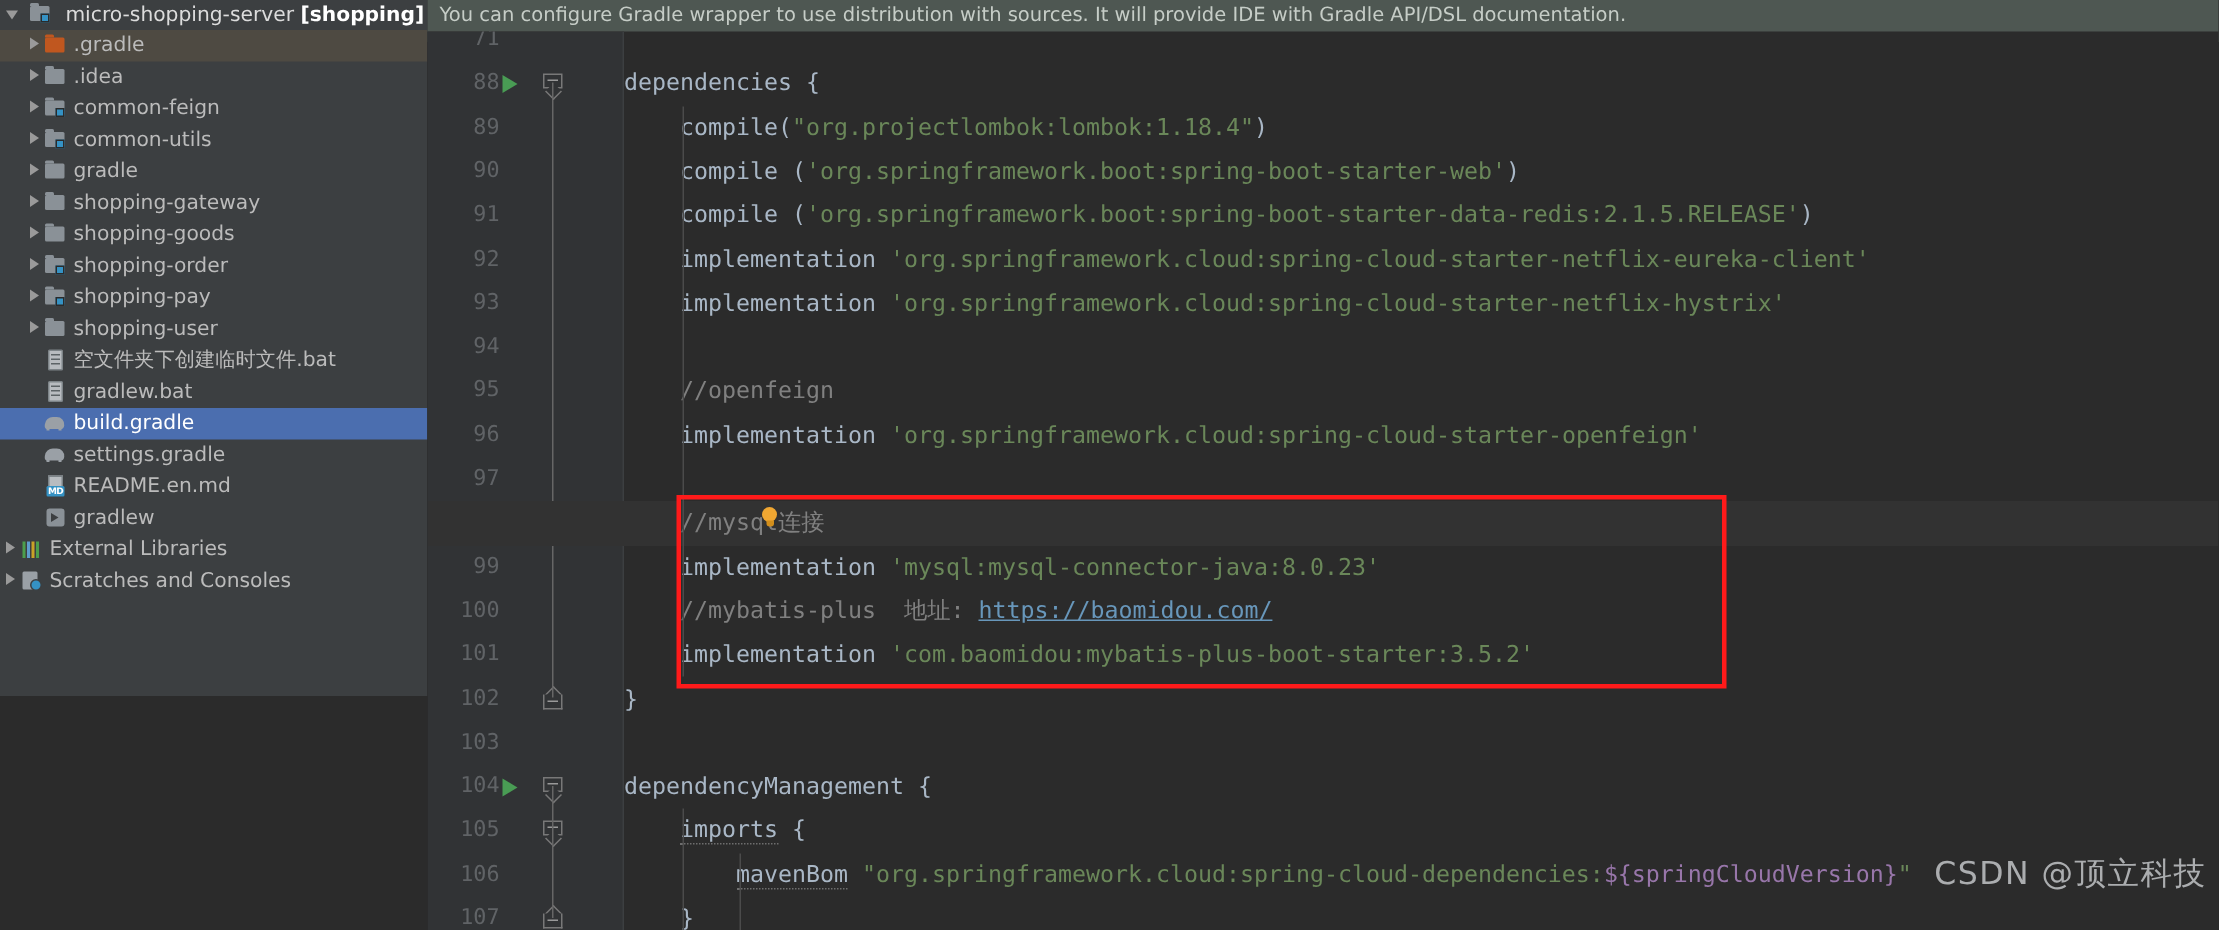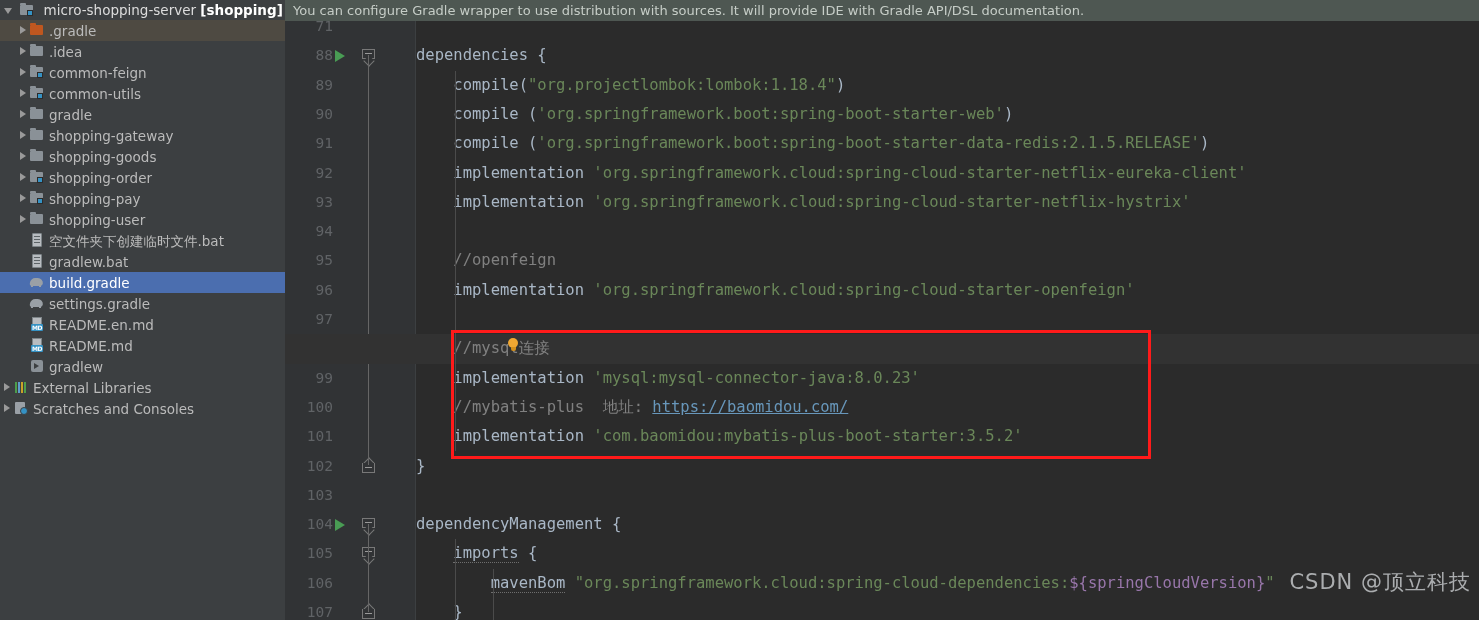--- a/index.html
+++ b/index.html
@@ -6,21 +6,21 @@
   body{
     width:1479px;height:620px;overflow:hidden;
     background:#2b2b2b;
     font-family:"DejaVu Sans","Liberation Sans",sans-serif;
     -webkit-font-smoothing:antialiased;
   }
   #app{position:relative;width:1479px;height:620px;}
 
   
   #sidebar{
-    position:absolute;left:0;top:0;width:285px;height:620px;
+    position:absolute;left:0;top:0;width:285px;height:464px;
     background:#3c3f41;overflow:hidden;
   }
   .tree-row{
     position:relative;height:21px;line-height:21px;
     white-space:nowrap;font-size:13.5px;color:#bbbbbb;
     padding-left:0;
   }
   .tree-row.sel{background:#4b6eaf;color:#ffffff;}
   .tree-row.hover{background:#4e4a42;}
   .arrow{
@@ -205,21 +205,20 @@
         <div class="tree-row" style="padding-left: 18px;"><span class="arrow closed"></span><span class="ic folder"><i></i></span><span class="lbl">shopping-gateway</span></div>
         <div class="tree-row" style="padding-left: 18px;"><span class="arrow closed"></span><span class="ic folder"><i></i></span><span class="lbl">shopping-goods</span></div>
         <div class="tree-row" style="padding-left: 18px;"><span class="arrow closed"></span><span class="ic folder mod"><i></i><b></b></span><span class="lbl">shopping-order</span></div>
         <div class="tree-row" style="padding-left: 18px;"><span class="arrow closed"></span><span class="ic folder mod"><i></i><b></b></span><span class="lbl">shopping-pay</span></div>
         <div class="tree-row" style="padding-left: 18px;"><span class="arrow closed"></span><span class="ic folder"><i></i></span><span class="lbl">shopping-user</span></div>
         <div class="tree-row" style="padding-left: 18px;"><span class="arrow"></span><span class="ic bat"><i></i><b></b></span><span class="lbl">空文件夹下创建临时文件.bat</span></div>
         <div class="tree-row" style="padding-left: 18px;"><span class="arrow"></span><span class="ic bat"><i></i><b></b></span><span class="lbl">gradlew.bat</span></div>
         <div class="tree-row sel" style="padding-left: 18px;"><span class="arrow"></span><span class="ic gradl"><i></i><b></b><u></u></span><span class="lbl">build.gradle</span></div>
         <div class="tree-row" style="padding-left: 18px;"><span class="arrow"></span><span class="ic gradl"><i></i><b></b><u></u></span><span class="lbl">settings.gradle</span></div>
         <div class="tree-row" style="padding-left: 18px;"><span class="arrow"></span><span class="ic md"><i></i><b>MD</b></span><span class="lbl">README.en.md</span></div>
-        <div class="tree-row" style="padding-left: 18px;"><span class="arrow"></span><span class="ic md"><i></i><b>MD</b></span><span class="lbl">README.md</span></div>
         <div class="tree-row" style="padding-left: 18px;"><span class="arrow"></span><span class="ic scr"><i></i><b></b></span><span class="lbl">gradlew</span></div>
         <div class="tree-row" style="padding-left: 2px;"><span class="arrow closed"></span><span class="ic libs"><i></i></span><span class="lbl">External Libraries</span></div>
         <div class="tree-row" style="padding-left: 2px;"><span class="arrow closed"></span><span class="ic scratch"><i></i><b></b></span><span class="lbl">Scratches and Consoles</span></div>
       </div>
   </div>
 
   <div id="notify">
     <span>You can configure Gradle wrapper to use distribution with sources. It will provide IDE with Gradle API/DSL documentation.</span>
   </div>
 

